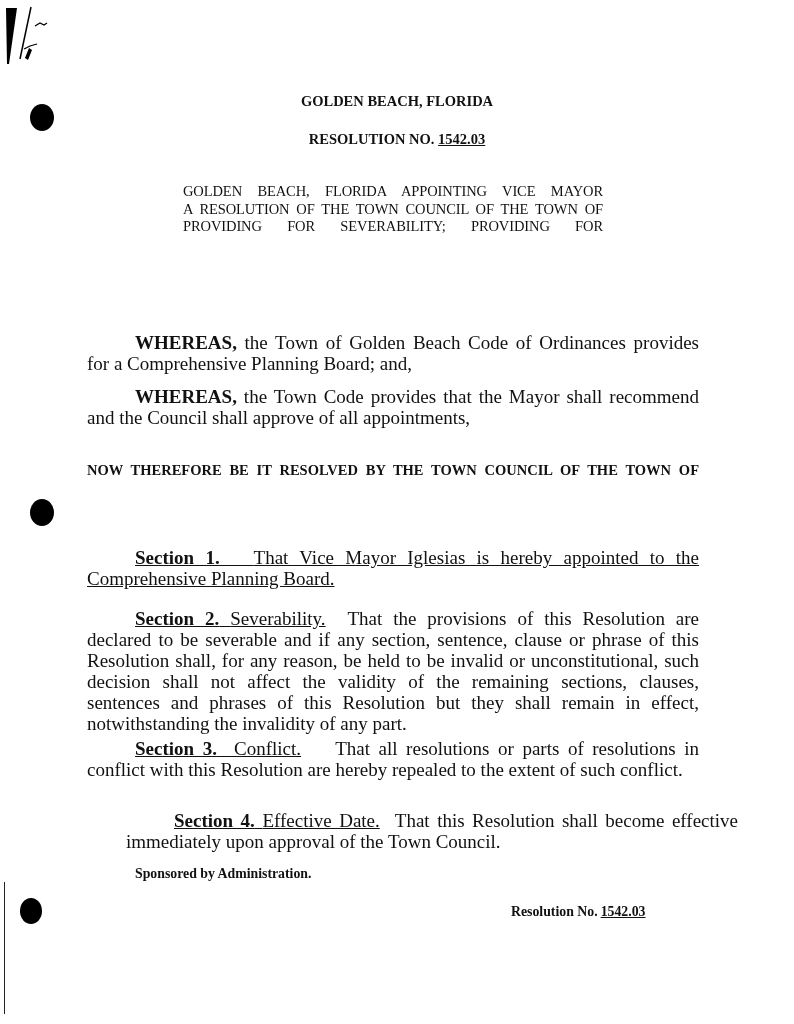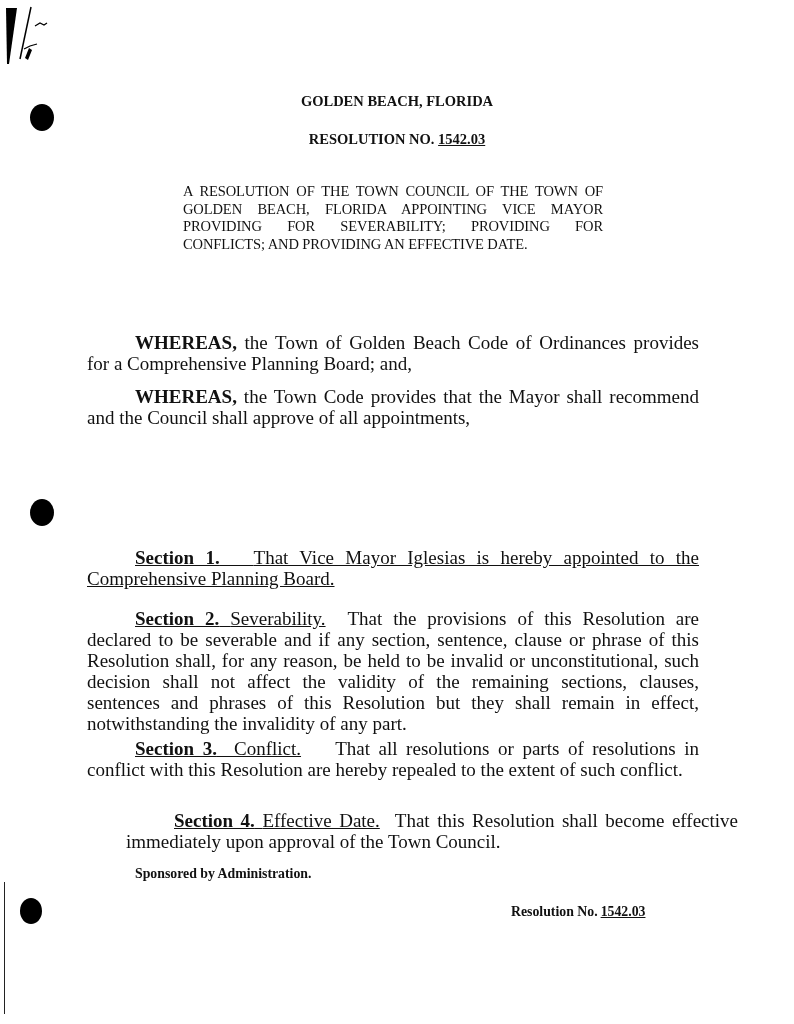--- a/index.html
+++ b/index.html
@@ -51,34 +51,34 @@
 <div class="punch" style="top:898px;left:20px;width:22px;height:26px;"></div>
 <div class="scan-mark" style="top:882px;left:4px;width:1px;height:132px;background:#222;"></div>
 
 <div class="abs center title1">GOLDEN BEACH, FLORIDA</div>
 <div class="abs center title2">
   <span>RESOLUTION NO.</span>
   <span class="u">1542.03</span>
 </div>
 
 <div class="abs caption">
+  <span class="line">GOLDEN BEACH, FLORIDA APPOINTING VICE MAYOR</span>
   <span class="line">A RESOLUTION OF THE TOWN COUNCIL OF THE TOWN OF</span>
-  <span class="line">GOLDEN BEACH, FLORIDA APPOINTING VICE MAYOR</span>
   <span class="line">PROVIDING FOR SEVERABILITY; PROVIDING FOR</span>
-  <span class="line last">CONFLICTS; AND PROVIDING AN EFFECTIVE DATE.</span>
 </div>
 
 <div class="abs para" style="top:332px;">
   <span class="indent"></span><span class="bold">WHEREAS,</span><span> the Town of Golden Beach Code of Ordinances provides for a Comprehensive Planning Board; and,</span>
 </div>
 <div class="abs para" style="top:386px;">
   <span class="indent"></span><span class="bold">WHEREAS,</span><span> the Town Code provides that the Mayor shall recommend and the Council shall approve of all appointments,</span>
 </div>
 
 <div class="abs resolved" style="top:461px;">
+  <span class="line">NOW THEREFORE BE IT RESOLVED BY THE TOWN COUNCIL OF THE TOWN OF</span>
 </div>
 
 <div class="abs para" style="top:547px;text-decoration:underline;">
   <span class="indent"></span><span class="bold u">Section 1.</span>&nbsp;&nbsp;&nbsp;<span>That Vice Mayor Iglesias is hereby appointed to the Comprehensive Planning Board.</span>
 </div>
 
 <div class="abs para" style="top:608px;">
   <span class="indent"></span><span class="u"><span class="bold">Section 2.</span>&nbsp;<span>Severability.</span></span>&nbsp;&nbsp;<span>That the provisions of this Resolution are declared to be severable and if any section, sentence, clause or phrase of this Resolution shall, for any reason, be held to be invalid or unconstitutional, such decision shall not affect the validity of the remaining sections, clauses, sentences and phrases of this Resolution but they shall remain in effect, notwithstanding the invalidity of any part.</span>
 </div>
 

